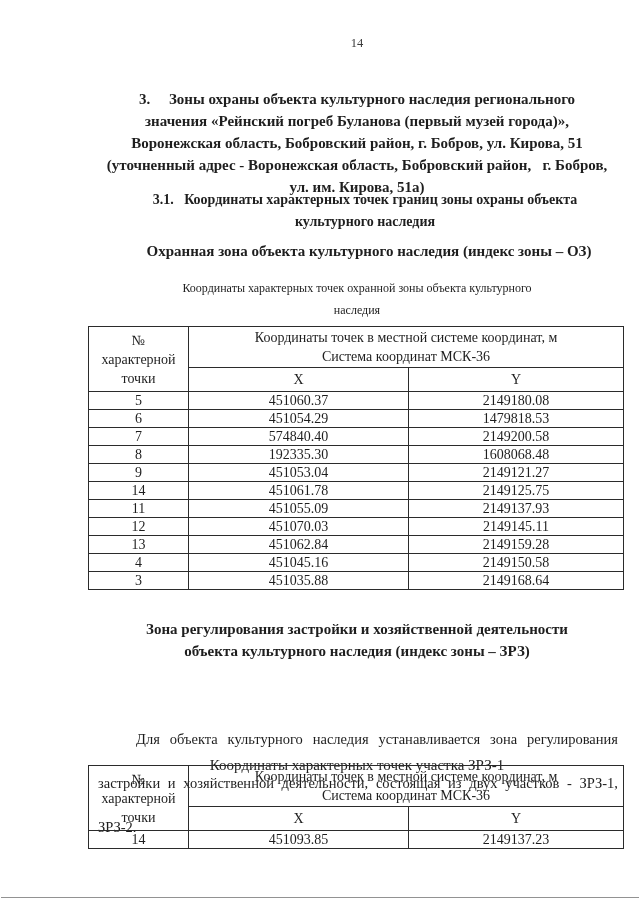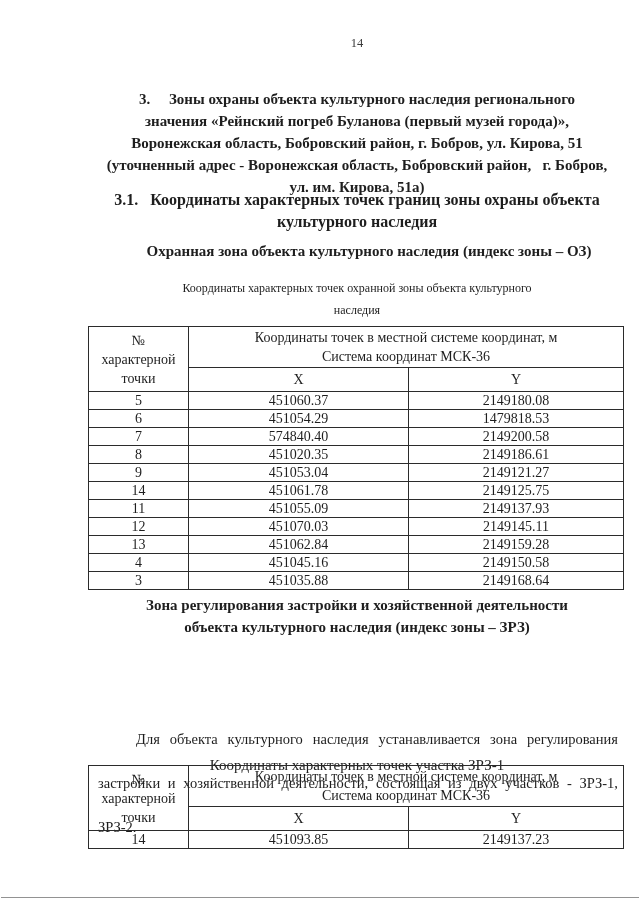--- a/index.html
+++ b/index.html
@@ -6,24 +6,24 @@
   body{
     width:640px;height:905px;background:#ffffff;position:relative;
     font-family:"Liberation Serif","DejaVu Serif",serif;color:#1e1e1e;
     overflow:hidden;
   }
   .abs{position:absolute;}
   .center{text-align:center;}
   .prelines{white-space:pre-line;}
   .pagenum{top:36px;left:96px;width:522px;font-size:12.5px;color:#3a3a3a;}
   .h-sec3{top:88px;left:96px;width:522px;font-weight:bold;font-size:15px;line-height:22px;}
-  .h-sec31{top:189px;left:96px;width:522px;font-weight:bold;font-size:16px;line-height:22px;}
+  .h-sec31{top:189px;left:104px;width:522px;font-weight:bold;font-size:14px;line-height:22px;}
   .h-oz{top:240px;left:108px;width:522px;font-weight:bold;font-size:15px;line-height:22px;}
   .cap1{top:277px;left:96px;width:522px;font-size:12px;line-height:22px;}
-  .h-zrz{top:594px;left:96px;width:522px;font-weight:bold;font-size:15px;line-height:22px;}
+  .h-zrz{top:618px;left:96px;width:522px;font-weight:bold;font-size:15px;line-height:22px;}
   .para{
     top:674px;left:98px;width:520px;font-size:14.5px;line-height:44px;
     text-align:justify;text-indent:38px;margin-top:43px;
   }
   .cap2{top:754px;left:96px;width:522px;font-size:15px;line-height:22px;}
   table.coords{
     border-collapse:collapse;table-layout:fixed;width:535px;
     font-size:14px;color:#1e1e1e;
   }
   .tbl1{top:326px;left:88px;}
@@ -89,22 +89,22 @@
         <td>451054.29</td>
         <td>1479818.53</td>
       </tr>
       <tr>
         <td>7</td>
         <td>574840.40</td>
         <td>2149200.58</td>
       </tr>
       <tr>
         <td>8</td>
-        <td>451020.35</td>
-        <td>2149186.61</td>
+        <td>192335.30</td>
+        <td>1608068.48</td>
       </tr>
       <tr>
         <td>9</td>
         <td>451053.04</td>
         <td>2149121.27</td>
       </tr>
       <tr>
         <td>14</td>
         <td>451061.78</td>
         <td>2149125.75</td>

